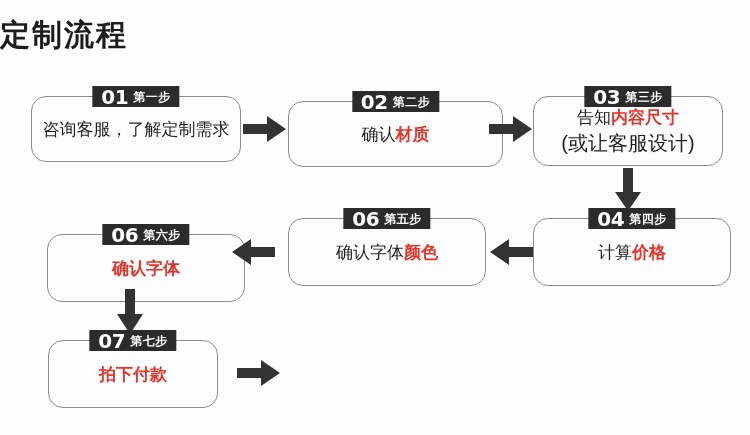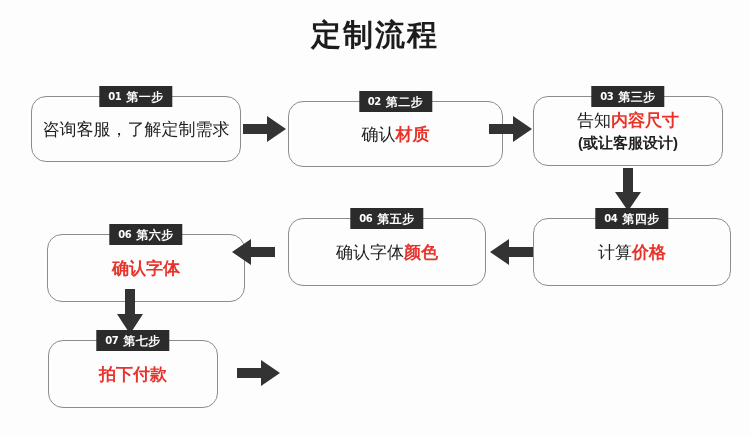--- a/index.html
+++ b/index.html
@@ -20,21 +20,20 @@
     width: 750px;
     height: 435px;
   }
 
   
   .chart-title {
     position: absolute;
     top: 18px;
     left: 0;
     width: 750px;
-    text-align: center;
     font-size: 30px;
     font-weight: bold;
     color: #1c1c1c;
     letter-spacing: 2px;
     line-height: 1.1;
   }
 
   
   .step-box {
     position: absolute;
@@ -56,21 +55,21 @@
     color: #ffffff;
     height: 21px;
     padding: 0 9px;
     display: flex;
     align-items: center;
     gap: 5px;
     white-space: nowrap;
     z-index: 3;
   }
   .badge-num {
-    font-size: 10px;
+    font-size: 20px;
     font-weight: bold;
     font-family: "DejaVu Sans", sans-serif;
     letter-spacing: -0.5px;
     line-height: 1;
   }
   .badge-text {
     font-size: 12px;
     font-weight: bold;
     line-height: 1;
     letter-spacing: 0.5px;
@@ -91,23 +90,23 @@
   }
   .step-content .plain {
     color: #1f1f1f;
   }
   .step-content.all-red {
     color: #e8332a;
     font-weight: bold;
   }
   .line2 {
     display: block;
-    font-size: 15px;
+    font-size: 20px;
     color: #1f1f1f;
-    font-weight: bold;
+    font-weight: normal;
   }
 
   
   .arrow {
     position: absolute;
     z-index: 2;
   }
   .arrow svg { display: block; }
 </style>
 </head>

